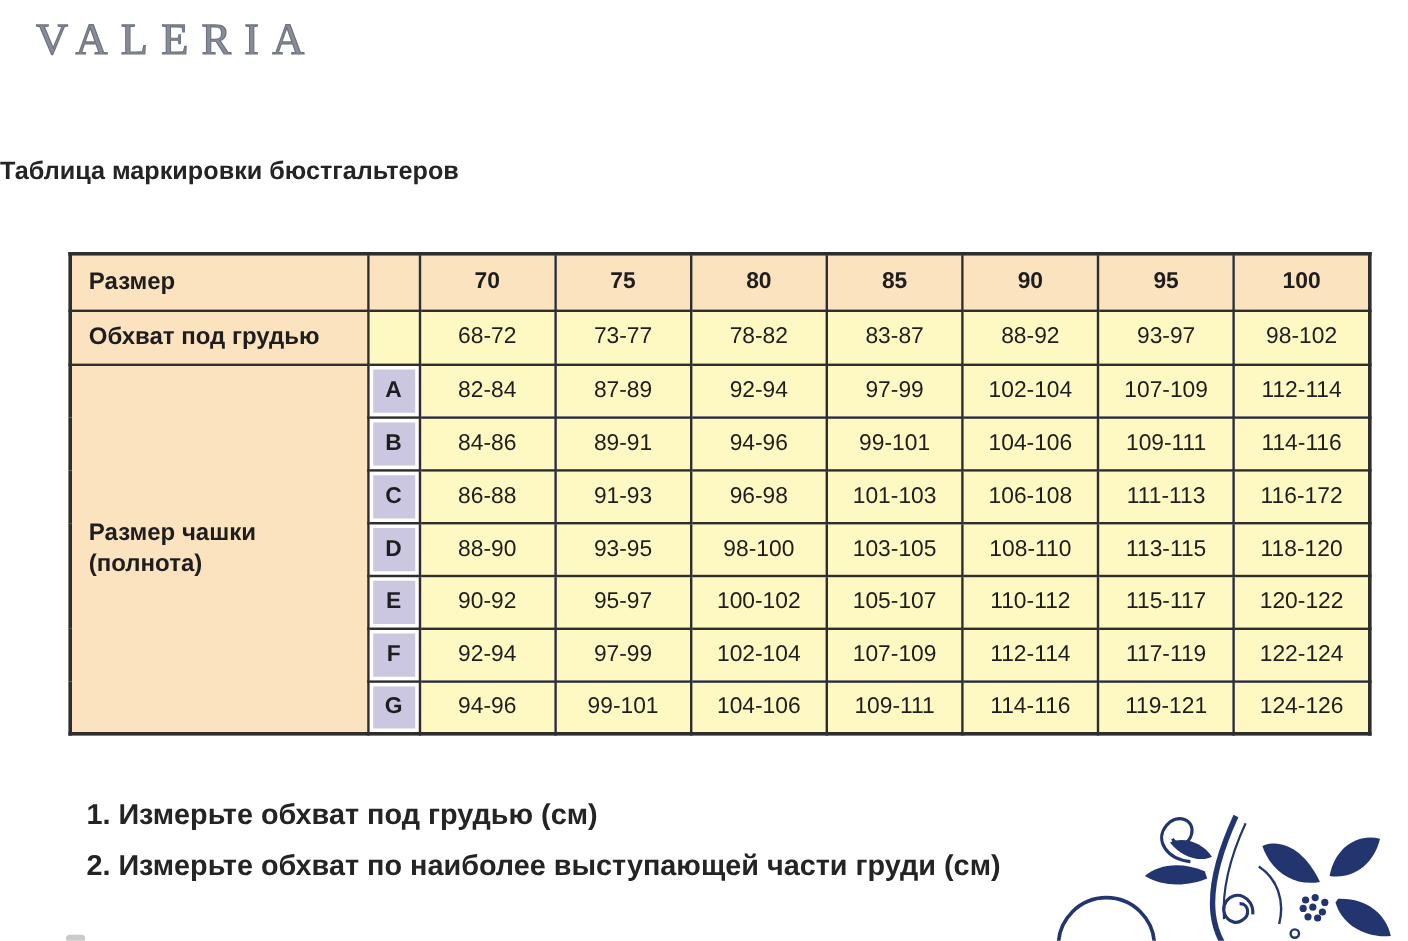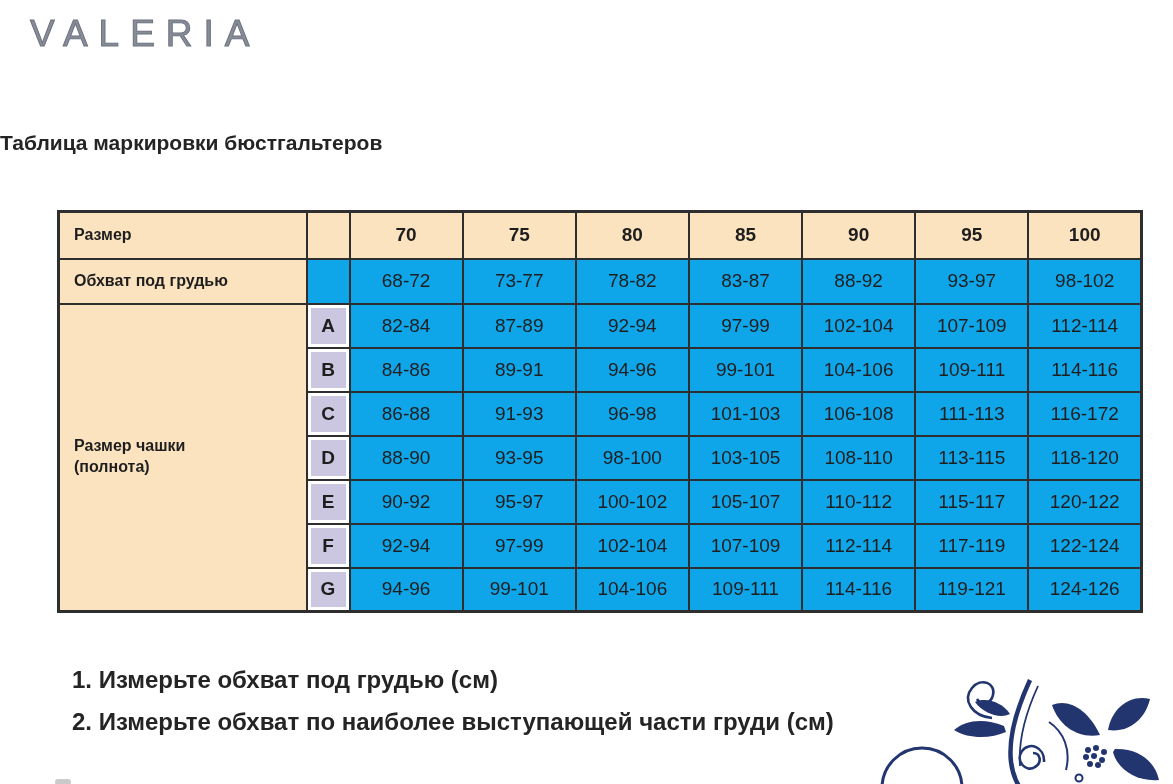--- a/index.html
+++ b/index.html
@@ -5,21 +5,21 @@
   html,body{margin:0;padding:0;}
   body{
     width:1173px;height:784px;position:relative;overflow:hidden;
     background:#ffffff;
     font-family:"Liberation Sans",sans-serif;
     color:#1e1e1e;
   }
   
   .logo{
     position:absolute;left:30px;top:12px;
-    font-family:Liberation Sans, sans-serif;
+    font-family:Liberation Serif, serif;
     font-size:37px;line-height:1.2;
     letter-spacing:11px;
     color:#878c97;
     -webkit-text-stroke:1px #6e7380;
     text-shadow:0 1px 0 #ffffff;
     user-select:none;
   }
   
   .title{
     position:absolute;left:0;top:131px;width:1150px;
@@ -37,24 +37,24 @@
     border:2px solid #2e2e2e;
     text-align:center;
     font-size:19px;
     padding:0;
     overflow:hidden;
   }
   .size-table .label{
     text-align:left;
     padding-left:14px;
     font-weight:bold;
-    font-size:16px;
+    font-size:20px;
   }
   .peach{background:#fce3c0;}
-  .white{background:#0ea5e9;}
+  .white{background:#fef9c3;}
   .lav{
     background:#ccc7e0;
     font-weight:bold;
     font-size:20px;
     box-shadow:inset 0 0 0 3px #ffffff;
   }
   .hdr{font-weight:bold;font-size:20px;}
   tr.size-row{height:47px;}
   tr.under-row{height:45px;}
   tr.cup-row{height:44px;}

